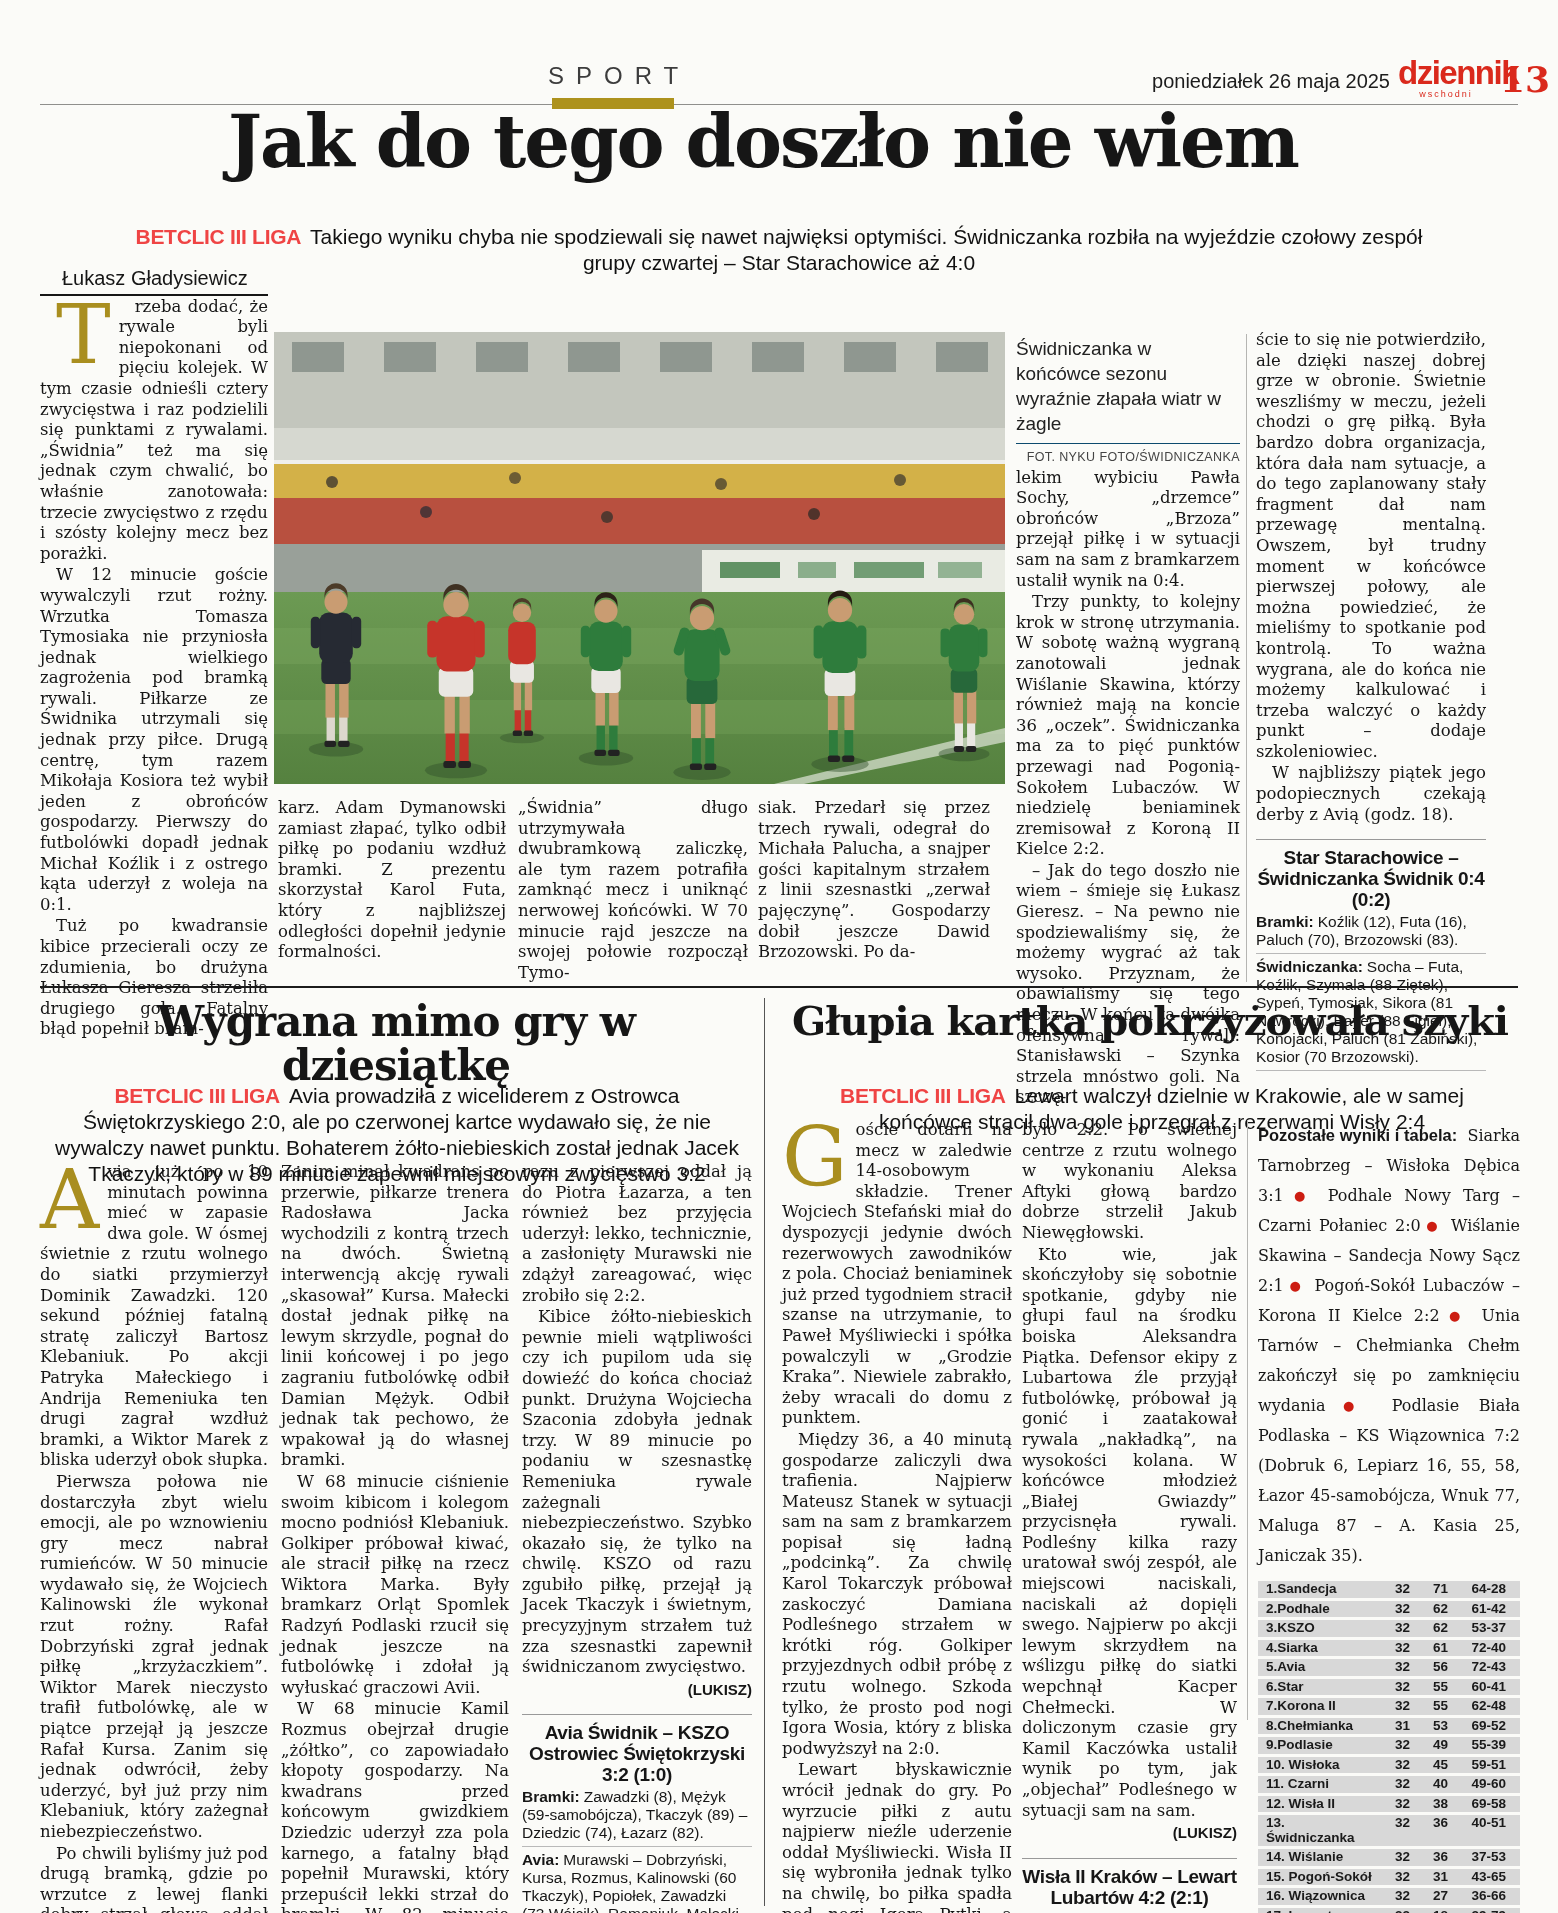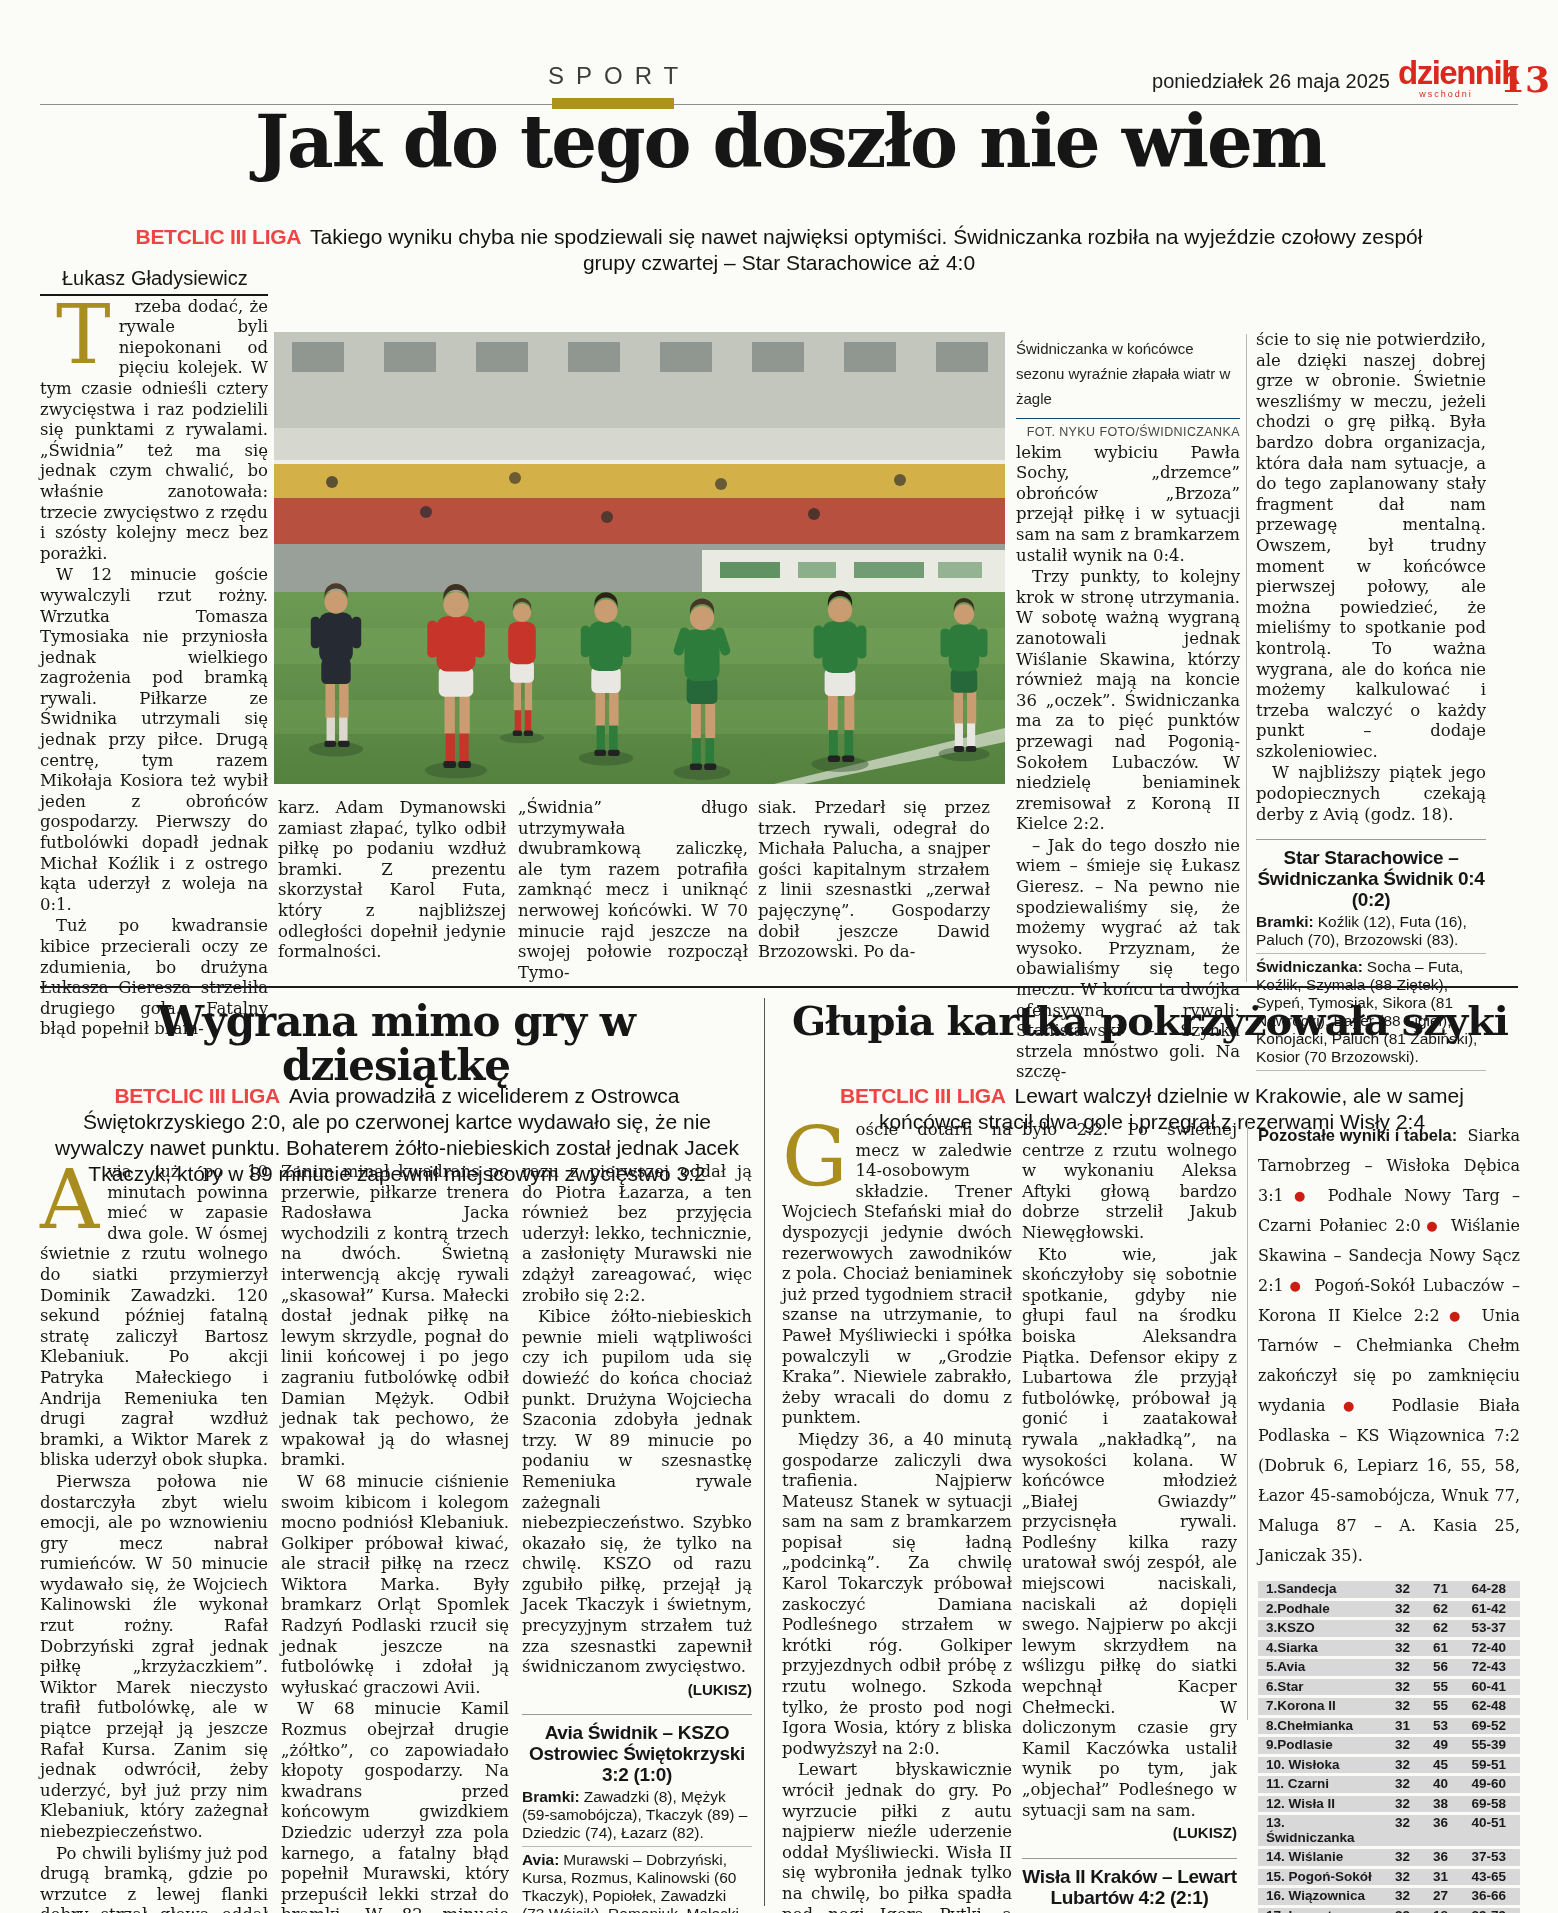--- a/index.html
+++ b/index.html
@@ -12,21 +12,21 @@
   .hdr-goldbar{position:absolute;left:552px;top:98px;width:122px;height:11px;background:#ad921d;z-index:2;}
   .hdr-date{position:absolute;right:168px;top:70px;font-family:"Liberation Sans",sans-serif;
         font-size:20px;color:#1c1c1c;}
   .hdr-logo{position:absolute;left:1398px;top:56px;width:96px;text-align:center;line-height:1;}
   .hdr-logo .big{font-family:"Liberation Sans",sans-serif;font-weight:bold;font-size:33px;
         letter-spacing:-1.5px;color:#da291c;}
   .hdr-logo .sub{font-family:"Liberation Sans",sans-serif;font-size:9px;letter-spacing:2px;
         color:#da291c;margin-top:1px;text-align:center;}
   .hdr-page{position:absolute;left:1500px;top:58px;font-size:36px;font-weight:bold;color:#da291c;}
   
-  .h1{position:absolute;left:51px;top:102px;width:1478px;text-align:center;font-weight:bold;
+  .h1{position:absolute;left:24px;top:102px;width:1478px;text-align:center;font-weight:bold;
       font-size:72px;letter-spacing:-2px;line-height:1.1;}
   .kicker{font-family:"Liberation Sans",sans-serif;font-size:21px;line-height:26px;text-align:center;color:#111;}
   .kicker .klabel{color:#ef4444;font-weight:bold;margin-right:9px;letter-spacing:-0.3px;}
   .kicker1{position:absolute;left:120px;top:203px;width:1318px;}
   .h2{position:absolute;left:40px;top:1000px;width:712px;text-align:center;font-weight:bold;
       font-size:42px;letter-spacing:-1px;line-height:1.05;}
   .kicker2{position:absolute;left:44px;top:1062px;width:706px;}
   .h3{position:absolute;left:780px;top:1000px;width:740px;text-align:center;font-weight:bold;
       font-size:40px;letter-spacing:-1px;line-height:1.05;}
   .kicker3{position:absolute;left:798px;top:1062px;width:708px;}
@@ -37,21 +37,21 @@
   .byline{font-family:"Liberation Sans",sans-serif;font-size:20px;text-align:left;
       border-bottom:2px solid #161616;padding:0 0 5px 22px;margin:0 0 8px 0;}
   .dropcap{float:left;font-size:82px;line-height:64px;color:#a98e1f;font-weight:400;
       padding:6px 8px 0 0;font-family:"DejaVu Serif",serif;}
   .a1c1{left:40px;top:268px;width:228px;}
   .a1c2{left:278px;top:798px;width:228px;}
   .a1c3{left:518px;top:798px;width:230px;}
   .a1c4{left:758px;top:798px;width:232px;}
   .a1c5{left:1016px;top:336px;width:224px;}
   .a1c6{left:1256px;top:330px;width:230px;}
-  .caption{font-family:"Liberation Sans",sans-serif;font-size:15px;line-height:25px;
+  .caption{font-family:"Liberation Sans",sans-serif;font-size:19px;line-height:25px;
       text-align:left;color:#222;}
   .credit{font-family:"Liberation Sans",sans-serif;font-size:12.5px;letter-spacing:0.4px;color:#444;
       text-align:right;border-top:1px solid #0c4a6e;margin-top:7px;padding-top:3px;}
   .cap-gap{margin-top:16px;}
   
   .photo{position:absolute;left:274px;top:332px;width:731px;height:452px;overflow:hidden;background:#9aa098;}
   
   .matchbox{border-top:1px solid #999;margin-top:14px;padding-top:7px;font-family:"Liberation Sans",sans-serif;text-align:left;}
   .mb-title{font-weight:bold;font-size:19px;line-height:21px;letter-spacing:-0.3px;margin:0 0 5px 0;text-align:center;}
   .mb-row{font-size:15.5px;line-height:18px;margin:0;padding:3px 0 4px 0;border-bottom:1px solid #b9b9b9;text-indent:0 !important;}

